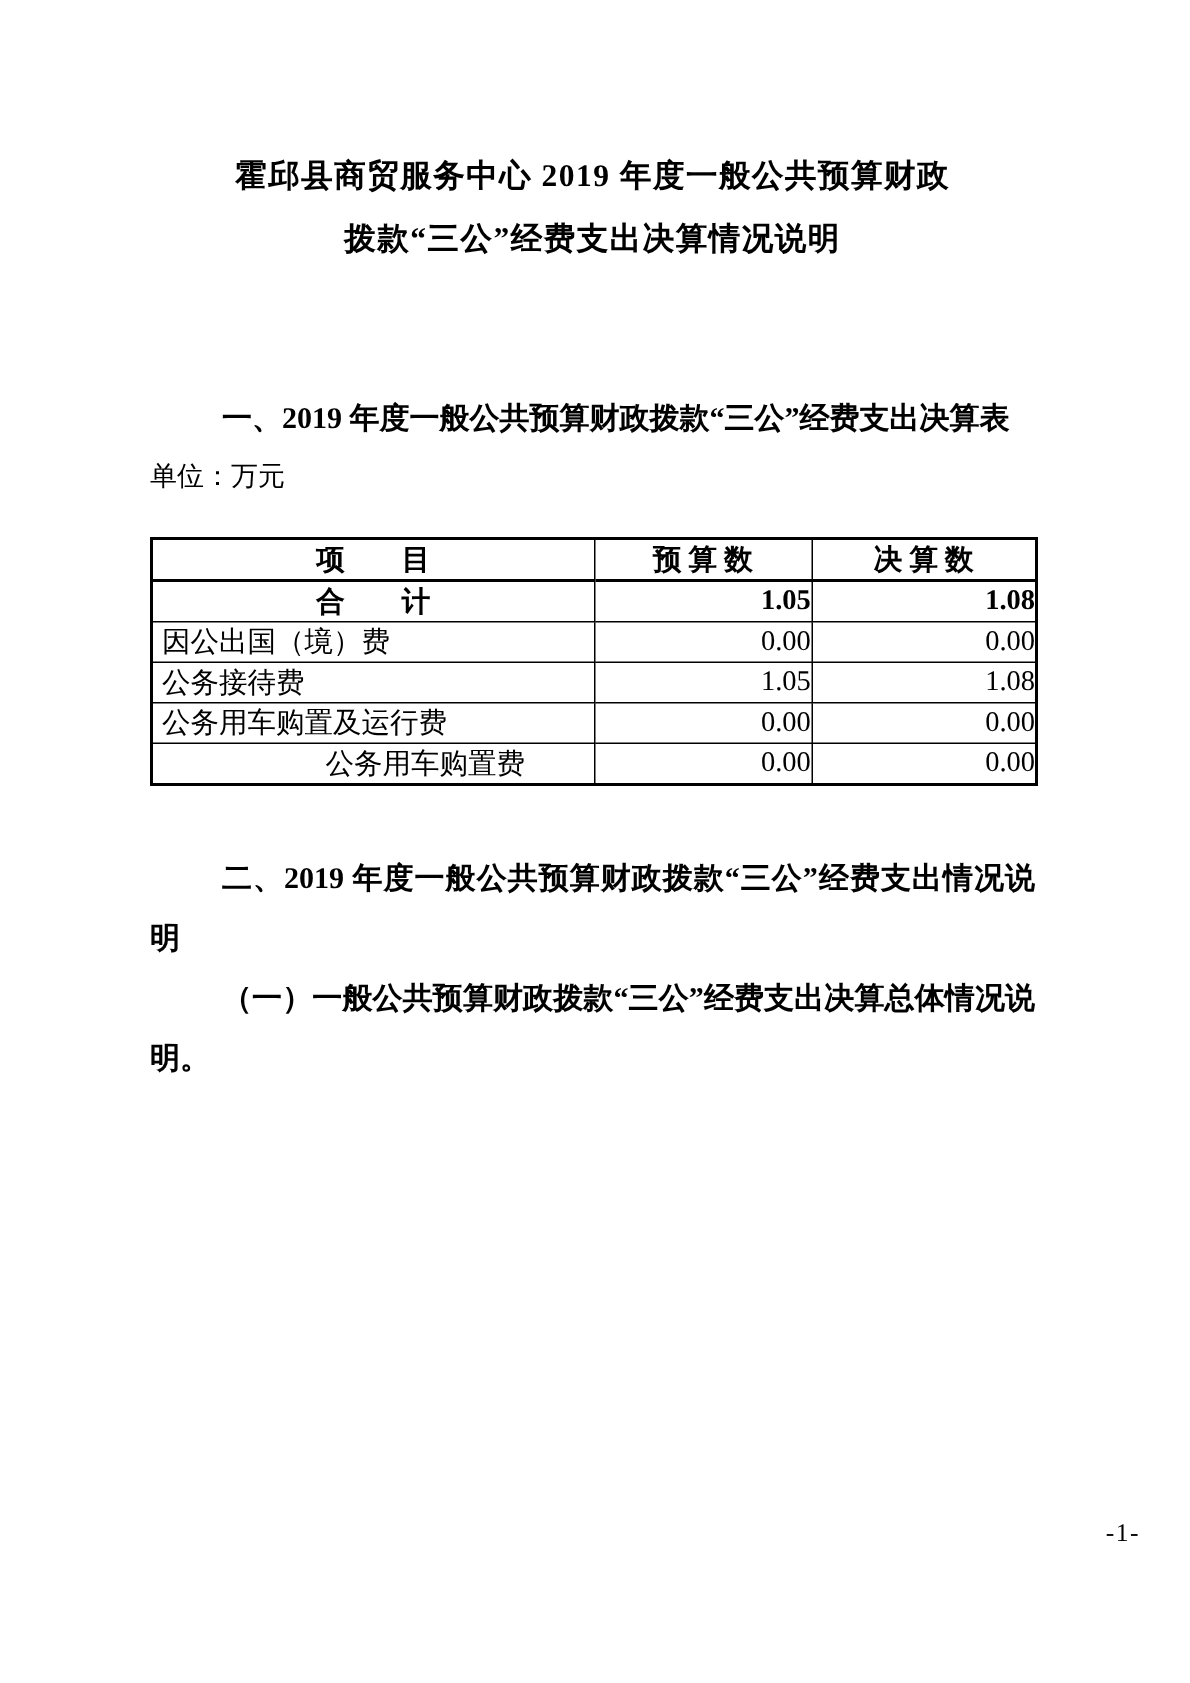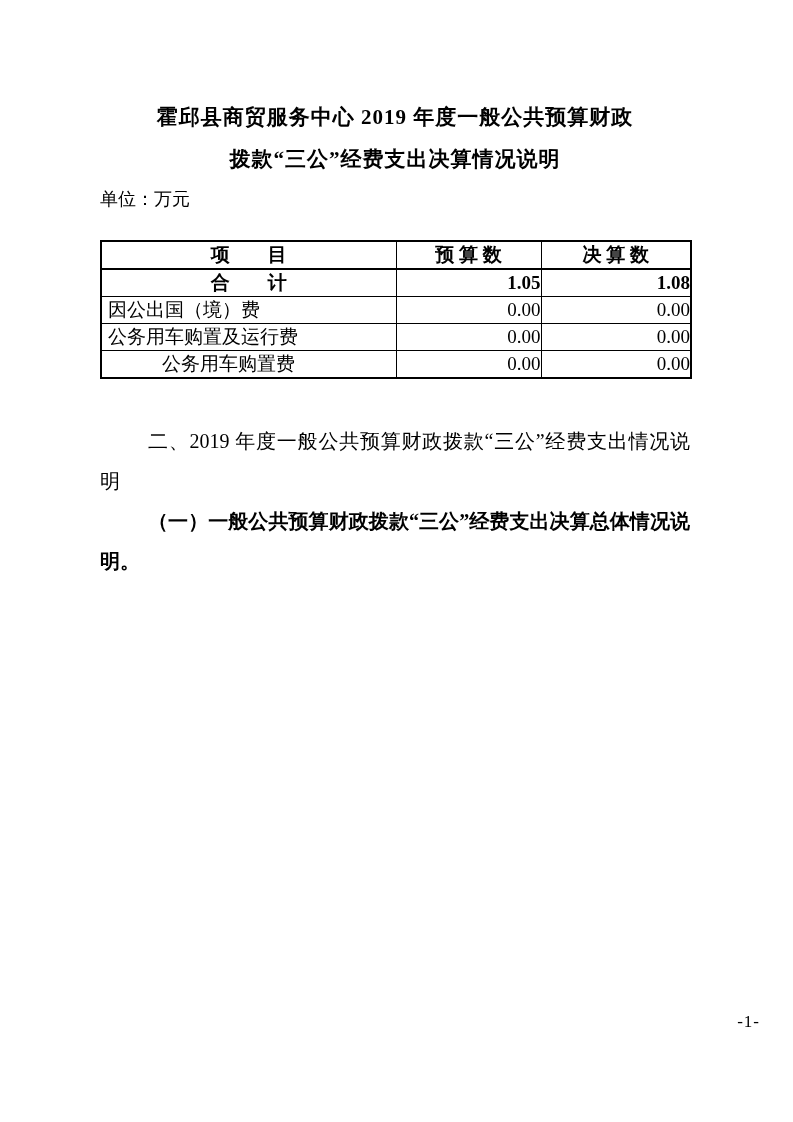--- a/index.html
+++ b/index.html
@@ -26,21 +26,21 @@
   }
   .h1 {
     font-weight: bold;
     font-size: 20px;
     line-height: 38px;
     text-indent: 48px;
     text-align: justify;
     margin-top: 80px;
   }
   .h2 {
-    font-weight: normal;
+    font-weight: bold;
     font-size: 20px;
     line-height: 40px;
     text-indent: 48px;
     text-align: justify;
     margin-top: 42px;
   }
   .h3 {
     font-weight: bold;
     font-size: 20px;
     line-height: 40px;
@@ -70,21 +70,21 @@
   table.budget thead th {
     border-bottom: 2px solid #000;
     font-weight: bold;
     text-align: center;
   }
   table.budget td.label { text-align: left; padding-left: 6px; }
   table.budget td.center { text-align: center; padding-left: 0; }
   table.budget td.num { text-align: right; }
   table.budget tr.total td { font-weight: bold; }
   table.budget td.indent1 { padding-left: 25px; }
-  table.budget td.indent2 { padding-left: 60px; }
+  table.budget td.indent2 { padding-left: 115px; }
   .para {
     font-size: 20px;
     line-height: 40px;
     text-indent: 48px;
     text-align: justify;
   }
   .page-number {
     position: absolute;
     right: 33px;
     top: 996px;
@@ -96,20 +96,21 @@
 <body>
 
 <div class="page">
   <div class="content">
 
     <div class="doc-title">
       <div>霍邱县商贸服务中心 2019 年度一般公共预算财政</div>
       <div>拨款“三公”经费支出决算情况说明</div>
     </div>
 
+    <p class="h1">一、2019 年度一般公共预算财政拨款“三公”经费支出决算表</p>
 
     <div class="unit-label">单位：万元</div>
 
     <table class="budget">
       <colgroup>
         <col style="width:295px">
         <col style="width:145px">
         <col style="width:150px">
       </colgroup>
       <thead>
@@ -124,20 +125,25 @@
           <td class="label center">合　　计</td>
           <td class="num">1.05</td>
           <td class="num">1.08</td>
         </tr>
         <tr>
           <td class="label">因公出国（境）费</td>
           <td class="num">0.00</td>
           <td class="num">0.00</td>
         </tr>
         <tr>
+          <td class="label">公务接待费</td>
+          <td class="num">1.05</td>
+          <td class="num">1.08</td>
+        </tr>
+        <tr>
           <td class="label">公务用车购置及运行费</td>
           <td class="num">0.00</td>
           <td class="num">0.00</td>
         </tr>
         <tr>
           <td class="label indent2">公务用车购置费</td>
           <td class="num">0.00</td>
           <td class="num">0.00</td>
         </tr>
       </tbody>

